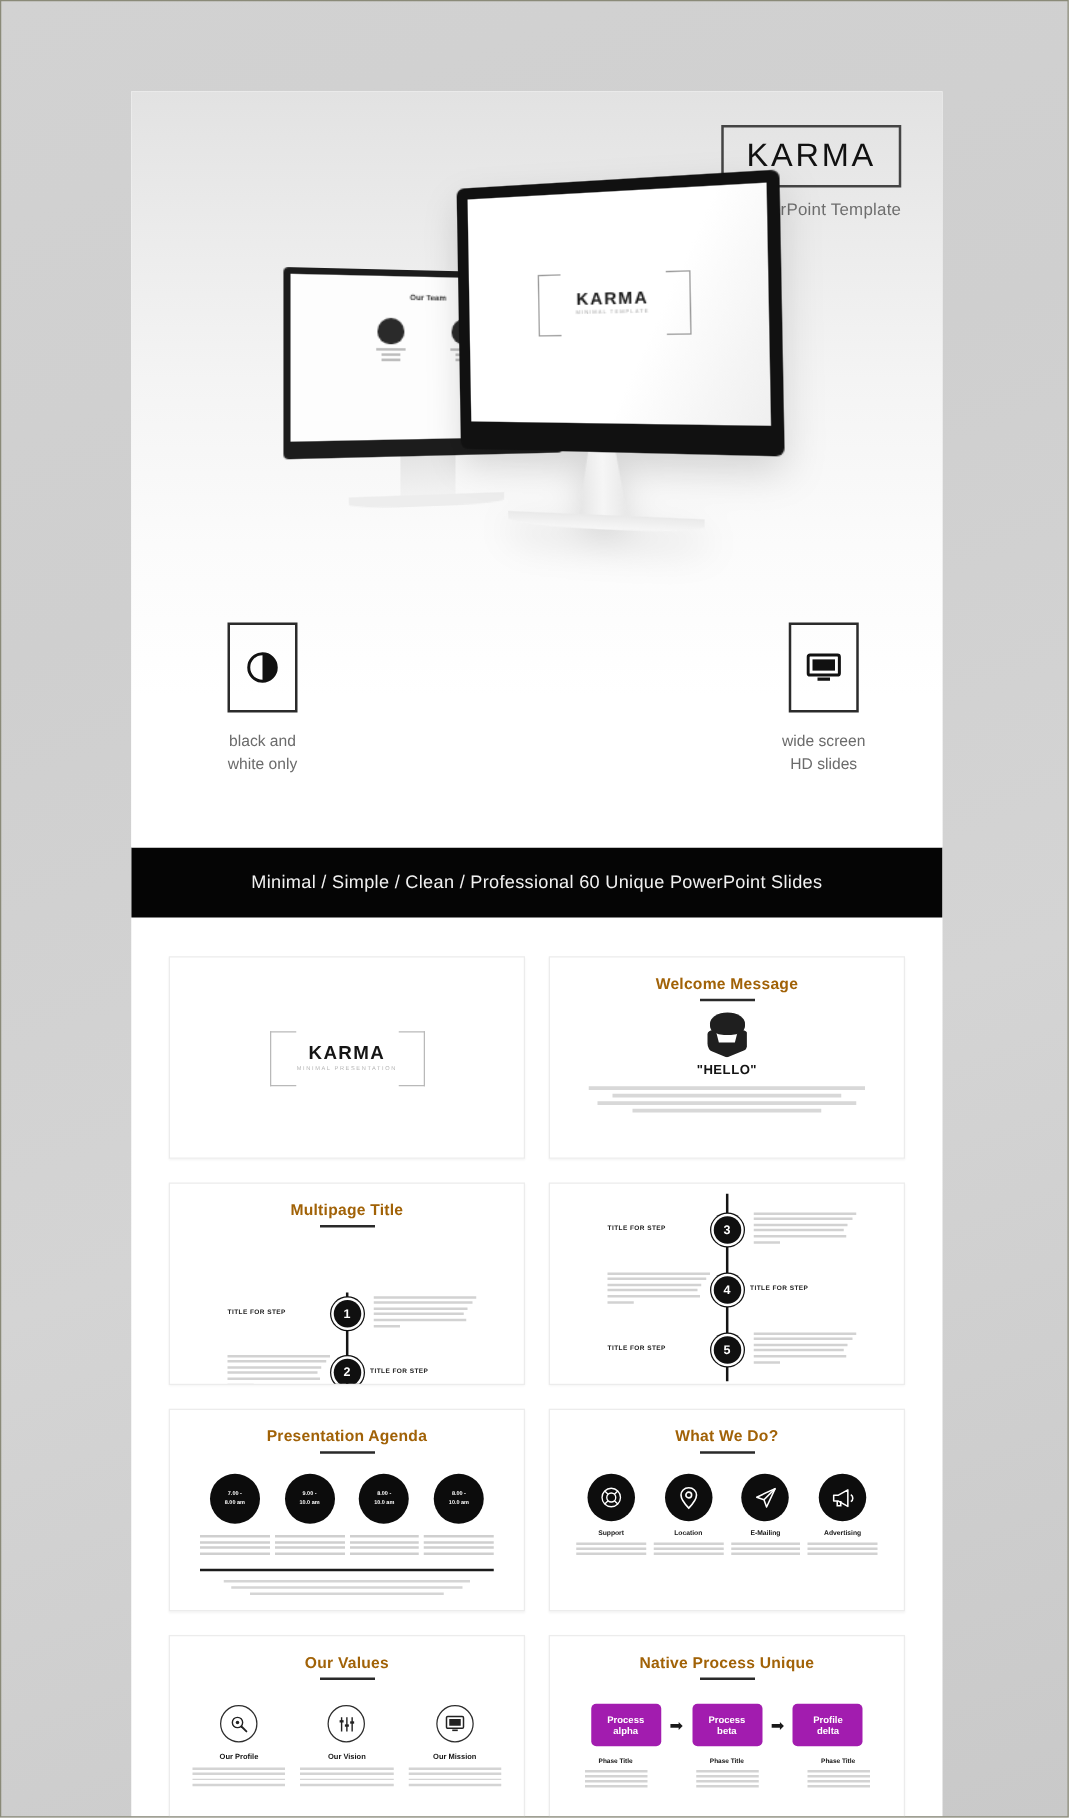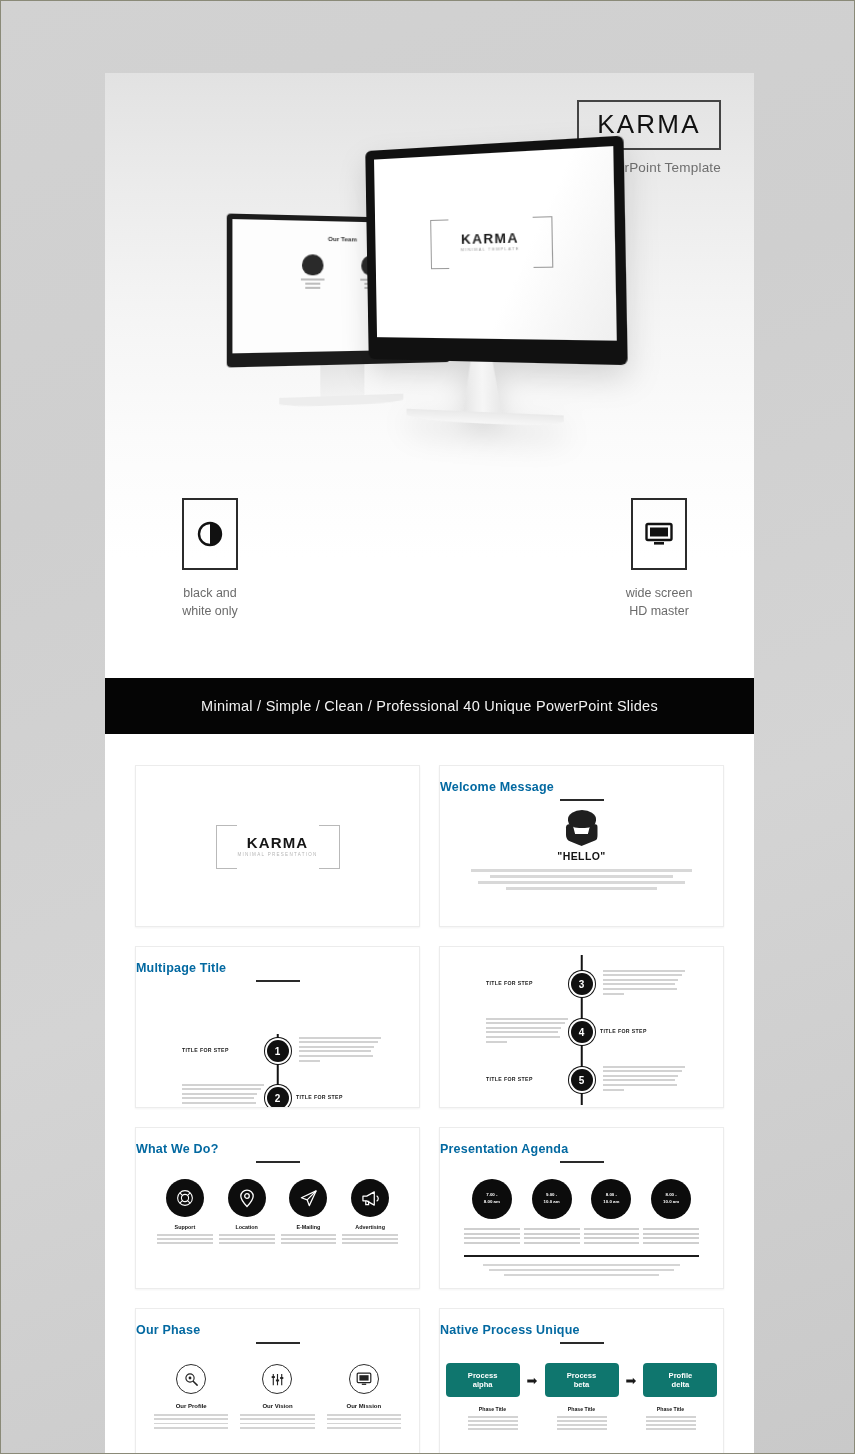--- a/index.html
+++ b/index.html
@@ -233,23 +233,24 @@
   .slide {
     background: #fff;
     border: 1px solid #ececec;
     height: 162px;
     position: relative;
     overflow: hidden;
     box-shadow: 0 1px 2px rgba(0,0,0,.05);
   }
 
   .s-title {
+    text-align: center;
     font-size: 11.5px;
     font-weight: bold;
-    color: #0369a1;
+    color: #a16207;
     letter-spacing: .2px;
     margin-top: 14px;
   }
   .s-title.big { font-size: 12.5px; }
   .s-rule {
     width: 44px; height: 2px; background: #2a2a2a;
     margin: 5px auto 0;
   }
 
   .blur-text { color: #b4b4b4; filter: blur(.55px); }
@@ -365,22 +366,22 @@
     width: 30px; height: 30px; border-radius: 50%;
     border: 1.4px solid #2e2e2e; margin: 0 auto 9px;
     display: flex; align-items: center; justify-content: center;
   }
   .val-name { font-size: 6px; font-weight: bold; color: #131313; margin-bottom: 5px; }
   .val-item .pl { height: 1.9px; background: #d4d4d4; margin: 2.4px 6px; filter: blur(.5px); }
 
   
   .proc-row { display: flex; align-items: center; justify-content: center; gap: 7px; margin-top: 19px; }
   .proc-box {
-    width: 74px; height: 34px;
-    background: #0f766e; color: #fff;
+    width: 56px; height: 34px;
+    background: #a21caf; color: #fff;
     border-radius: 4px;
     display: flex; align-items: center; justify-content: center;
     text-align: center;
     font-size: 7.6px; font-weight: bold; line-height: 1.25;
     white-space: pre-line;
   }
   .proc-arrow { color: #1a1a1a; font-size: 13px; line-height: 1; }
   .proc-foot { display: flex; justify-content: center; gap: 7px; margin-top: 9px; }
   .proc-cell { width: 62px; text-align: center; }
   .proc-cell .ph { font-size: 5.2px; font-weight: bold; color: #141414; margin-bottom: 4px; }
@@ -465,28 +466,28 @@
         <div class="feature-box">
           <span>
             <svg width="28" height="24" viewBox="0 0 28 24">
               <rect x="1.5" y="2" width="25" height="16" rx="1.5" fill="none" stroke="#111" stroke-width="2.4"></rect>
               <rect x="5" y="5.5" width="18" height="9" fill="#111"></rect>
               <rect x="9" y="20" width="10" height="2.6" fill="#111"></rect>
             </svg>
           </span>
         </div>
         <div class="feature-label">wide screen
-HD master</div>
+HD slides</div>
       </div>
 
     </div>
   </div>
 
   <div class="banner">
-    <span>Minimal / Simple / Clean / Professional 40 Unique PowerPoint Slides</span>
+    <span>Minimal / Simple / Clean / Professional 60 Unique PowerPoint Slides</span>
   </div>
 
   <div class="grid">
 
     <div class="slide">
       <div class="title-frame">
         <div class="tt">KARMA</div>
         <div class="ts blur-text">MINIMAL PRESENTATION</div>
       </div>
     </div>
@@ -568,20 +569,65 @@
         <div class="step-node ring" style="top:122px;">5</div>
         <div class="step-label" style="left:46px; top:129px;">TITLE FOR STEP</div>
         <div class="step-para" style="left:163px; top:116px;">
           <div class="pl" style="width:100%"></div>
           <div class="pl" style="width:96%"></div>
           <div class="pl" style="width:92%"></div>
           <div class="pl" style="width:88%"></div>
           <div class="pl" style="width:90%"></div>
           <div class="pl" style="width:26%"></div>
         </div>
+      </div>
+    </div>
+
+    <div class="slide">
+      <div class="s-title big">Presentation Agenda</div>
+      <div class="s-rule"></div>
+      <div class="agenda-row">
+        <div class="agenda-item">
+          <div class="agenda-circle" style="white-space:pre-line">7.00 -
+8.00 am</div>
+          <div class="pl"></div>
+          <div class="pl"></div>
+          <div class="pl"></div>
+          <div class="pl"></div>
+        </div>
+        <div class="agenda-item">
+          <div class="agenda-circle" style="white-space:pre-line">9.00 -
+10.0 am</div>
+          <div class="pl"></div>
+          <div class="pl"></div>
+          <div class="pl"></div>
+          <div class="pl"></div>
+        </div>
+        <div class="agenda-item">
+          <div class="agenda-circle" style="white-space:pre-line">8.00 -
+10.0 am</div>
+          <div class="pl"></div>
+          <div class="pl"></div>
+          <div class="pl"></div>
+          <div class="pl"></div>
+        </div>
+        <div class="agenda-item">
+          <div class="agenda-circle" style="white-space:pre-line">8.00 -
+10.0 am</div>
+          <div class="pl"></div>
+          <div class="pl"></div>
+          <div class="pl"></div>
+          <div class="pl"></div>
+        </div>
+      </div>
+      <div class="agenda-divider"></div>
+      <div class="agenda-foot">
+        <div class="pl" style="width:92%"></div>
+        <div class="pl" style="width:86%"></div>
+        <div class="pl" style="width:72%"></div>
       </div>
     </div>
 
     <div class="slide">
       <div class="s-title big">What We Do?</div>
       <div class="s-rule"></div>
       <div class="wwd-row">
 
         <div class="wwd-item">
           <div class="wwd-circle">
@@ -642,66 +688,21 @@
           <div class="wwd-name">Advertising</div>
           <div class="pl"></div>
           <div class="pl"></div>
           <div class="pl"></div>
         </div>
 
       </div>
     </div>
 
     <div class="slide">
-      <div class="s-title big">Presentation Agenda</div>
-      <div class="s-rule"></div>
-      <div class="agenda-row">
-        <div class="agenda-item">
-          <div class="agenda-circle" style="white-space:pre-line">7.00 -
-8.00 am</div>
-          <div class="pl"></div>
-          <div class="pl"></div>
-          <div class="pl"></div>
-          <div class="pl"></div>
-        </div>
-        <div class="agenda-item">
-          <div class="agenda-circle" style="white-space:pre-line">9.00 -
-10.0 am</div>
-          <div class="pl"></div>
-          <div class="pl"></div>
-          <div class="pl"></div>
-          <div class="pl"></div>
-        </div>
-        <div class="agenda-item">
-          <div class="agenda-circle" style="white-space:pre-line">8.00 -
-10.0 am</div>
-          <div class="pl"></div>
-          <div class="pl"></div>
-          <div class="pl"></div>
-          <div class="pl"></div>
-        </div>
-        <div class="agenda-item">
-          <div class="agenda-circle" style="white-space:pre-line">8.00 -
-10.0 am</div>
-          <div class="pl"></div>
-          <div class="pl"></div>
-          <div class="pl"></div>
-          <div class="pl"></div>
-        </div>
-      </div>
-      <div class="agenda-divider"></div>
-      <div class="agenda-foot">
-        <div class="pl" style="width:92%"></div>
-        <div class="pl" style="width:86%"></div>
-        <div class="pl" style="width:72%"></div>
-      </div>
-    </div>
-
-    <div class="slide">
-      <div class="s-title big">Our Phase</div>
+      <div class="s-title big">Our Values</div>
       <div class="s-rule"></div>
       <div class="val-row">
 
         <div class="val-item">
           <div class="val-circle">
             <span>
               <svg width="15" height="15" viewBox="0 0 16 16">
                 <circle cx="6.4" cy="6.4" r="4.4" fill="none" stroke="#222" stroke-width="1.2"></circle>
                 <circle cx="6.4" cy="6.4" r="1.5" fill="#222"></circle>
                 <path d="M9.8 9.8 L14 14" stroke="#222" stroke-width="1.6" stroke-linecap="round"></path>

